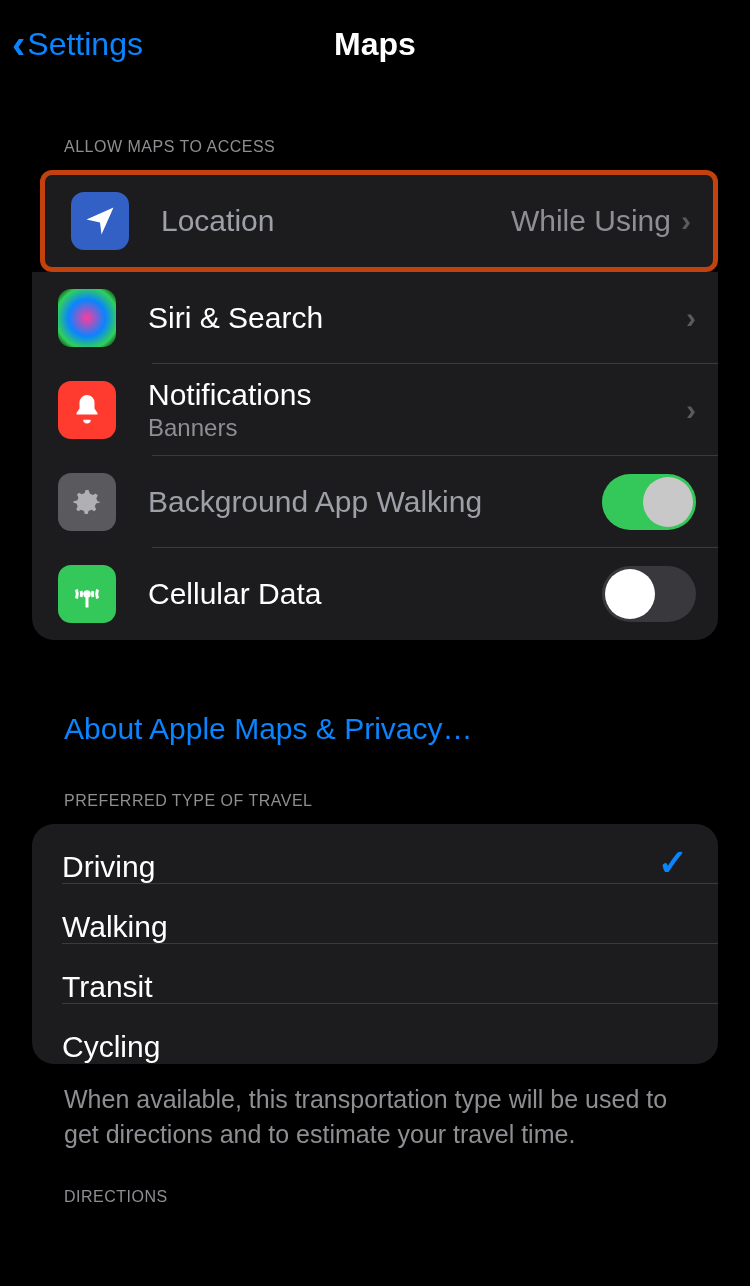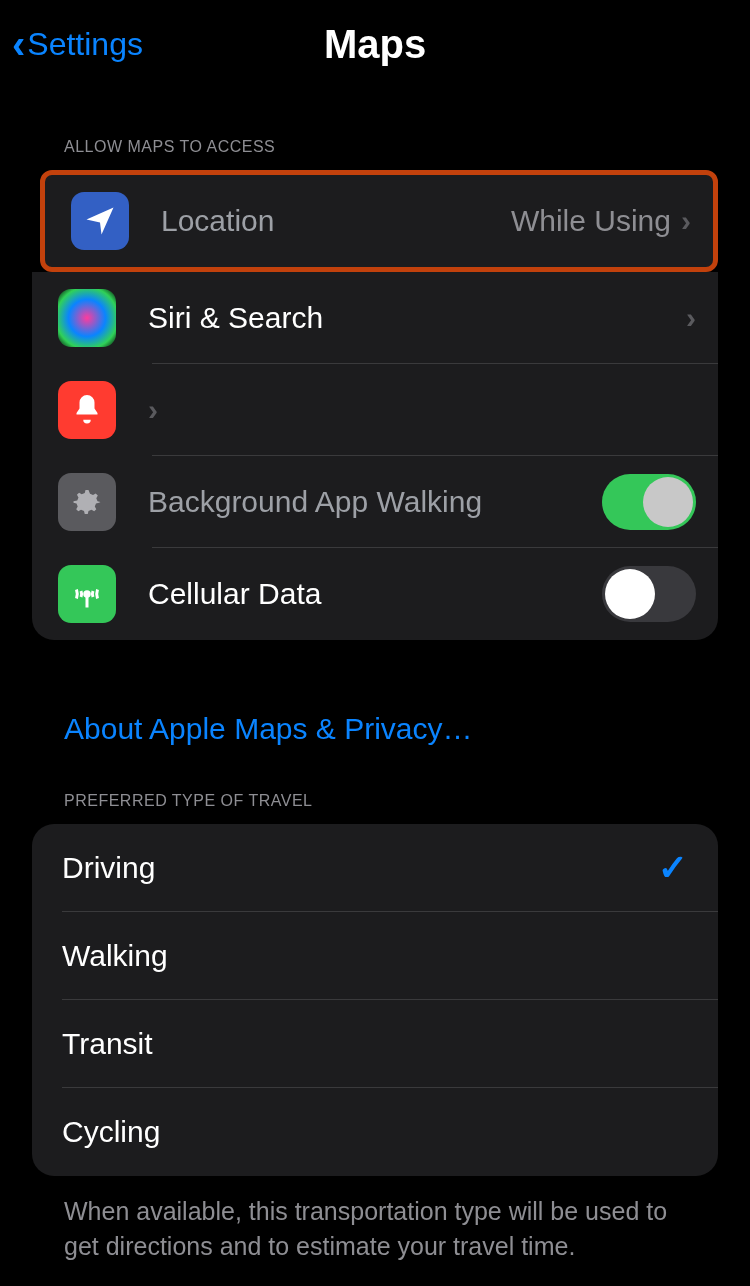--- a/index.html
+++ b/index.html
@@ -28,21 +28,21 @@
     .back-chevron {
       font-size: 40px;
       font-weight: 600;
       margin-right: 2px;
       line-height: 1;
     }
     .title {
       position: absolute;
       left: 50%;
       transform: translateX(-50%);
-      font-size: 40px;
+      font-size: 32px;
       font-weight: 600;
     }
     .content { padding: 0 0 0 0; }
     .section-header {
       text-transform: uppercase;
       color: #8e8e93;
       font-size: 16px;
       letter-spacing: 0.5px;
       padding: 50px 38px 14px 64px;
       font-weight: 400;
@@ -113,22 +113,22 @@
     .toggle.on .toggle-knob { right: 3px; }
     .toggle.off .toggle-knob { left: 3px; background: #fff; }
     .link-row {
       color: #0a84ff;
       font-size: 30px;
       padding: 24px 64px 10px 64px;
       margin-top: 48px;
     }
     .travel-row {
       display: flex;
-      align-items: center;
-      height: 88px;
+      align-items: flex-end;
+      height: 60px;
       padding: 0 30px;
       position: relative;
     }
     .travel-row:not(:last-child)::after {
       content: '';
       position: absolute;
       left: 30px;
       right: 0;
       bottom: 0;
       height: 1px;
@@ -186,20 +186,24 @@
         </div>
       <span class="chevron">›</span>
     </div>
 
     <div class="row inset-sep">
       <div class="icon-box icon-notif">
         <svg viewBox="0 0 24 24" fill="#fff">
             <path d="M12 2a5 5 0 0 0-5 5v4l-2 3v1h14v-1l-2-3V7a5 5 0 0 0-5-5zm0 19a2.5 2.5 0 0 0 2.5-2.5h-5A2.5 2.5 0 0 0 12 21z"></path>
           </svg>
       </div>
+      <div class="label-col">
+        <span class="label">Notifications</span>
+        <span class="sublabel">Banners</span>
+      </div>
       <span class="chevron">›</span>
     </div>
 
     <div class="row inset-sep">
       <div class="icon-box icon-refresh">
         <svg viewBox="0 0 24 24" fill="#b0b0b4">
             <path d="M12 8a4 4 0 1 0 0 8 4 4 0 0 0 0-8zm9 4l-2-.5-.8-2 1-1.8-1.4-1.4-1.8 1-2-.8L13 4h-2l-.5 2-2 .8-1.8-1L5.3 7.2l1 1.8-.8 2L3 11.5v1l2 .5.8 2-1 1.8 1.4 1.4 1.8-1 2 .8.5 2h2l.5-2 2-.8 1.8 1 1.4-1.4-1-1.8.8-2 2-.5z"></path>
           </svg>
       </div>
       <div class="label-col">

